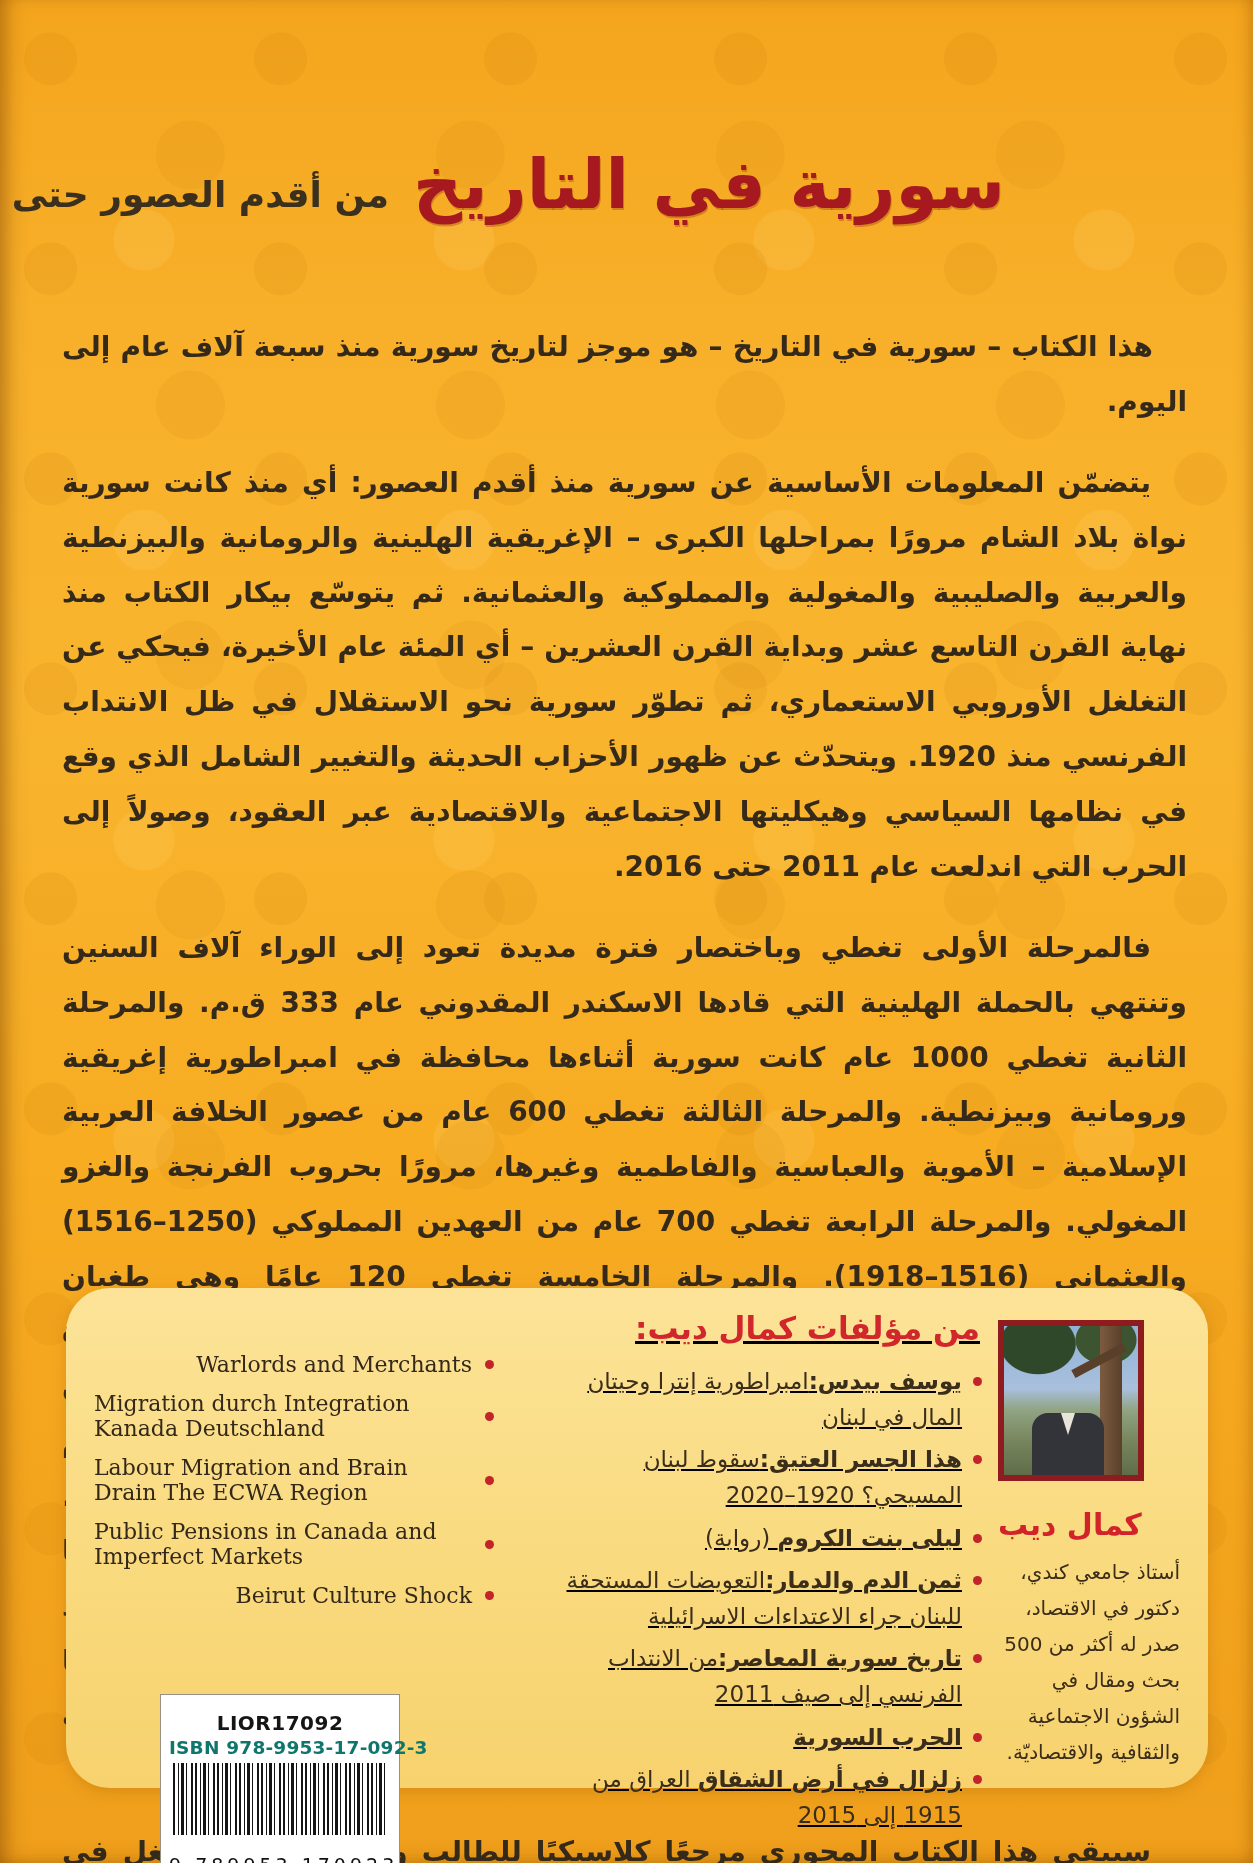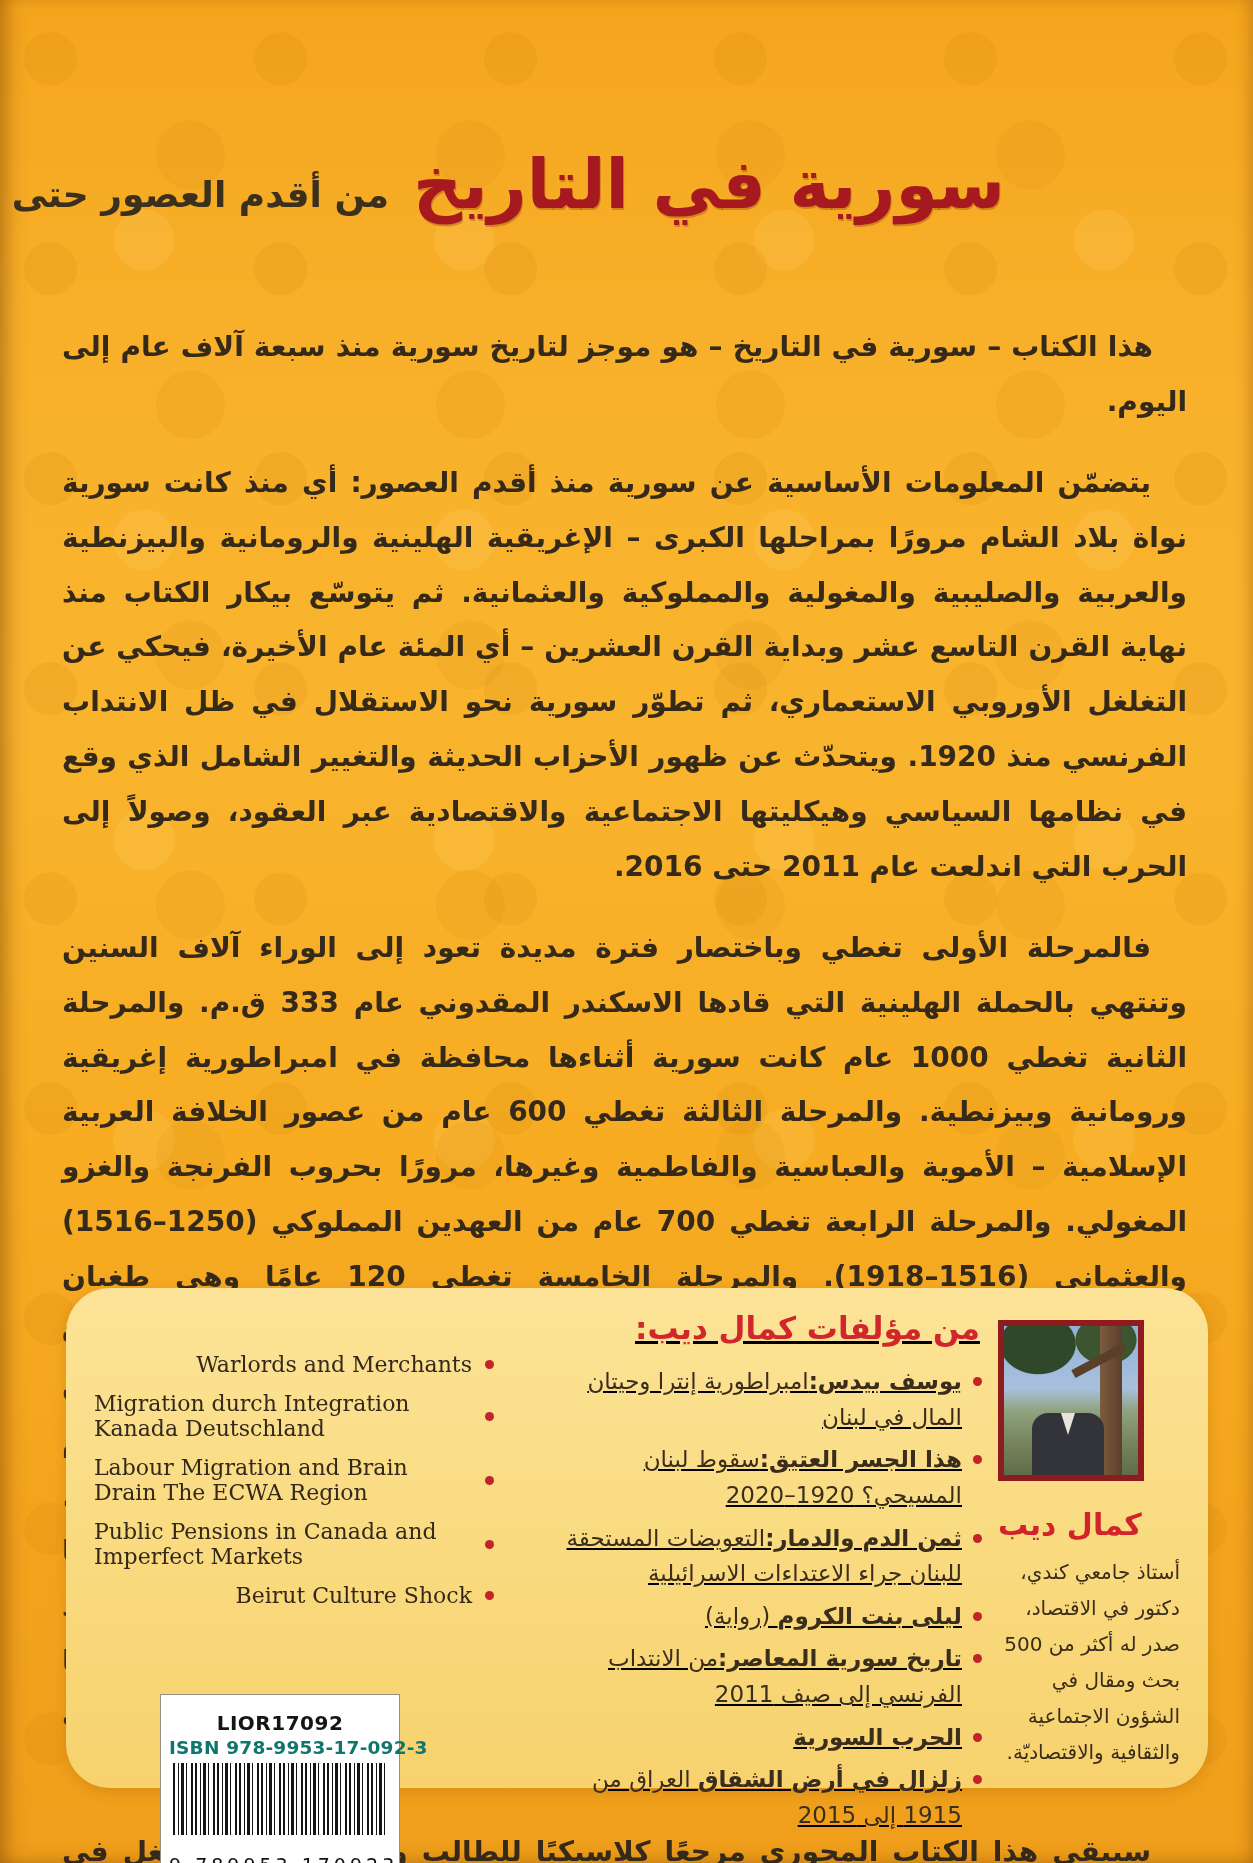--- a/index.html
+++ b/index.html
@@ -97,25 +97,25 @@
       <div class="aritem">
           <span class="dot"></span>
           <span><span class="b">يوسف بيدس:</span><span>امبراطورية إنترا وحيتان المال في لبنان</span></span>
         </div>
       <div class="aritem">
           <span class="dot"></span>
           <span><span class="b">هذا الجسر العتيق:</span><span>سقوط لبنان المسيحي؟ 1920–2020</span></span>
         </div>
       <div class="aritem">
           <span class="dot"></span>
-          <span><span class="b">ثمن الدم والدمار:</span><span>التعويضات المستحقة للبنان جراء الاعتداءات الاسرائيلية</span></span>
+          <span><span class="b">ليلى بنت الكروم</span><span> (رواية)</span></span>
         </div>
       <div class="aritem">
           <span class="dot"></span>
-          <span><span class="b">ليلى بنت الكروم</span><span> (رواية)</span></span>
+          <span><span class="b">ثمن الدم والدمار:</span><span>التعويضات المستحقة للبنان جراء الاعتداءات الاسرائيلية</span></span>
         </div>
       <div class="aritem">
           <span class="dot"></span>
           <span><span class="b">تاريخ سورية المعاصر:</span><span>من الانتداب الفرنسي إلى صيف 2011</span></span>
         </div>
       <div class="aritem">
           <span class="dot"></span>
           <span><span class="b">الحرب السورية</span><span></span></span>
         </div>
       <div class="aritem">

